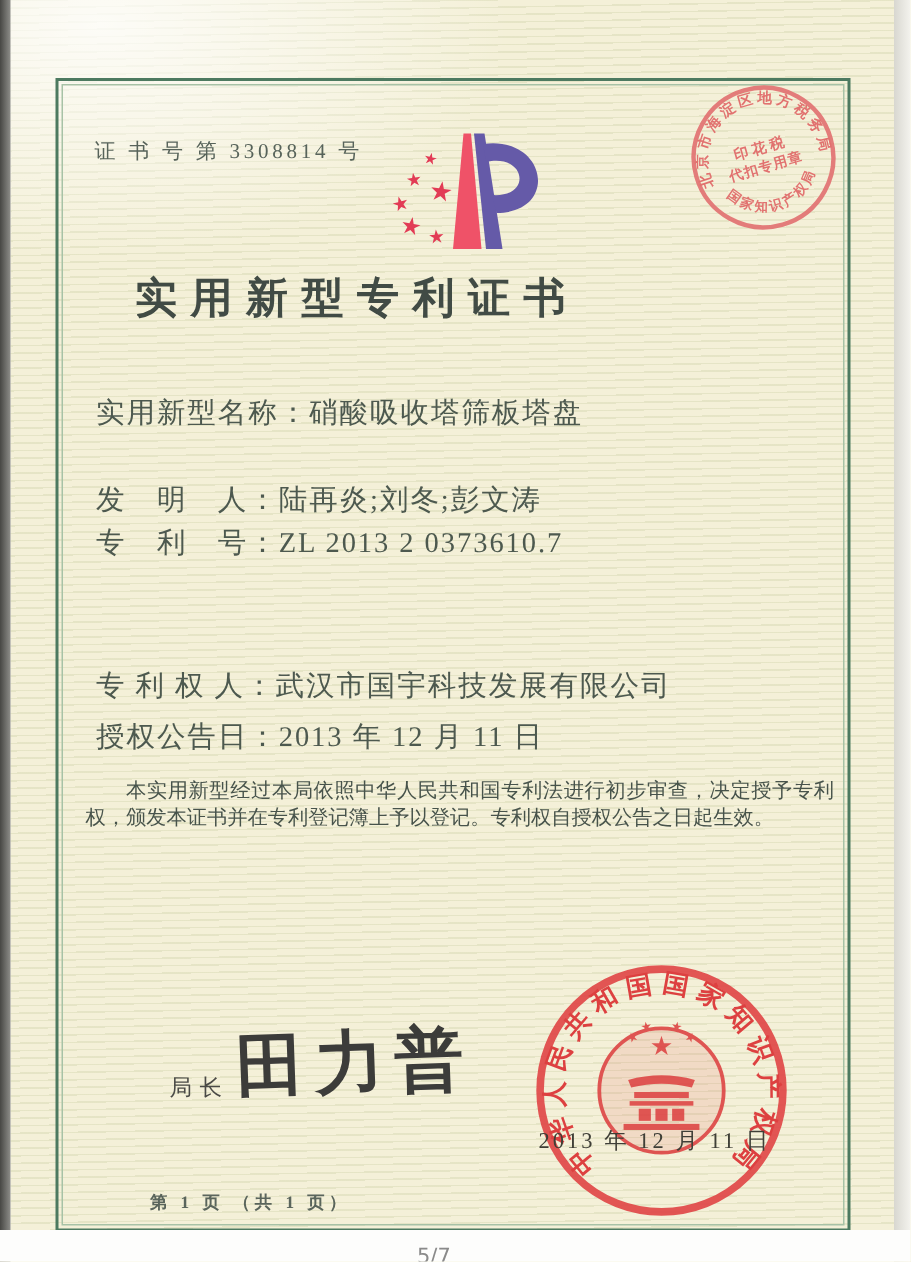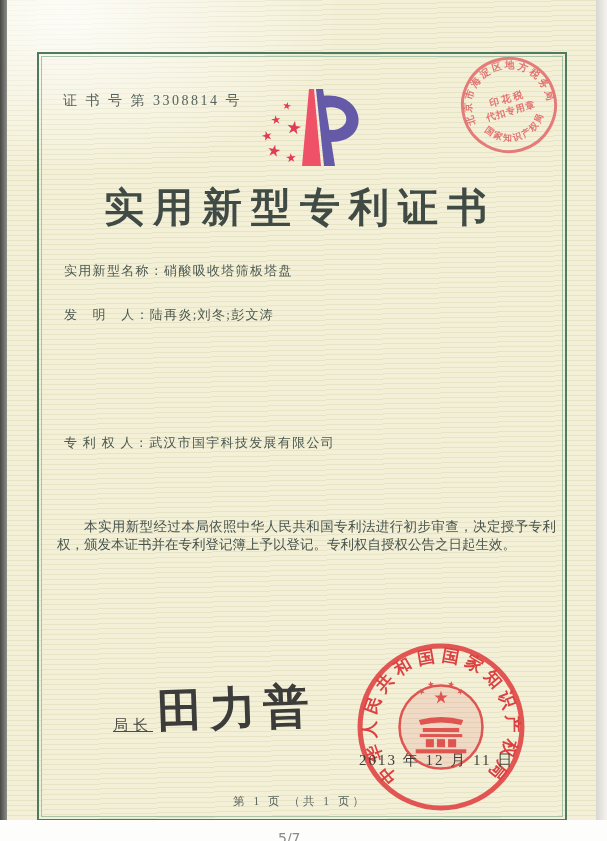--- a/index.html
+++ b/index.html
@@ -30,43 +30,43 @@
   .frame-inner{position:absolute;left:2px;top:2px;right:2px;bottom:2px;border:1px solid #a7c2a6;}
 
   .cert-number{position:absolute;left:56px;top:92px;font-size:14px;letter-spacing:2.5px;
     color:#57635a;white-space:nowrap;}
 
   .logo{position:absolute;left:236px;top:84px;width:134px;height:86px;}
 
   .tax-stamp{position:absolute;left:447px;top:50px;width:110px;height:110px;
     transform:rotate(-16deg);opacity:0.9;}
 
-  .title{position:absolute;left:83px;top:180px;width:420px;text-align:center;
-    font-size:40px;font-weight:600;letter-spacing:9px;color:#414b45;white-space:nowrap;}
+  .title{position:absolute;left:83px;top:180px;width:420px;text-align:left;
+    font-size:28px;font-weight:600;letter-spacing:9px;color:#414b45;white-space:nowrap;}
 
-  .field{position:absolute;left:57px;font-size:13px;letter-spacing:1.3px;color:#4d594f;
+  .field{position:absolute;left:57px;font-size:19px;letter-spacing:1.3px;color:#4d594f;
     white-space:nowrap;}
-  .f0{top:262px}.f1{top:306px}.f2{top:349px}.f3{top:391px}.f4{top:434px}.f5{top:478px}
+  .f0{top:262px}.f1{top:320px}.f2{top:349px}.f3{top:391px}.f4{top:444px}.f5{top:478px}
 
   .paragraphs{position:absolute;left:50px;top:518px;width:499px;font-size:13.5px;
     line-height:17.6px;color:#47534b;text-align:justify;}
   .paragraphs p{margin:0;text-indent:2em;}
 
   .director-label{position:absolute;left:106px;top:716px;font-size:15px;letter-spacing:5px;
-    color:#4a4a46;text-decoration:underline;}
+    color:#4a4a46;}
   .signature{position:absolute;left:150px;top:678px;font-size:46px;font-weight:bold;
     color:#3c3c3a;letter-spacing:7px;transform:rotate(-2deg);
     font-family:"DejaVu Sans",sans-serif;white-space:nowrap;}
 
   .seal{position:absolute;left:348px;top:641px;width:172px;height:172px;}
   .seal-date{position:absolute;left:352px;top:751px;font-size:15px;letter-spacing:2px;
     color:#3f3f37;white-space:nowrap;}
 
-  .footer{position:absolute;left:93px;top:794px;width:400px;text-align:center;
-    font-size:11.5px;letter-spacing:3px;color:#5a655c;}
+  .footer{position:absolute;left:93px;top:794px;width:400px;
+    font-size:11.5px;letter-spacing:3px;color:#5a655c;font-weight:bold;}
 </style>
 </head>
 <body>
 
 <div class="page">
 
   <div class="paper">
 
     <div class="frame">
       <div class="frame-inner"></div>
@@ -108,22 +108,28 @@
     </svg>
 
     <div class="title">实用新型专利证书</div>
 
     <div class="field f0">
       <span>实用新型名称：</span><span>硝酸吸收塔筛板塔盘</span>
     </div>
     <div class="field f1">
       <span>发　明　人：</span><span>陆再炎;刘冬;彭文涛</span>
     </div>
+    <div class="field f2">
+      <span>专　利　号：</span><span>ZL 2013 2 0373610.7</span>
+    </div>
     <div class="field f4">
       <span>专 利 权 人：</span><span>武汉市国宇科技发展有限公司</span>
+    </div>
+    <div class="field f5">
+      <span>授权公告日：</span><span>2013 年 12 月 11 日</span>
     </div>
 
     <div class="paragraphs">
       <p>本实用新型经过本局依照中华人民共和国专利法进行初步审查，决定授予专利权，颁发本证书并在专利登记簿上予以登记。专利权自授权公告之日起生效。</p>
     </div>
 
     <div class="director-label">局长</div>
     <div class="signature">田力普</div>
 
     <svg class="seal" viewBox="0 0 170 170">

